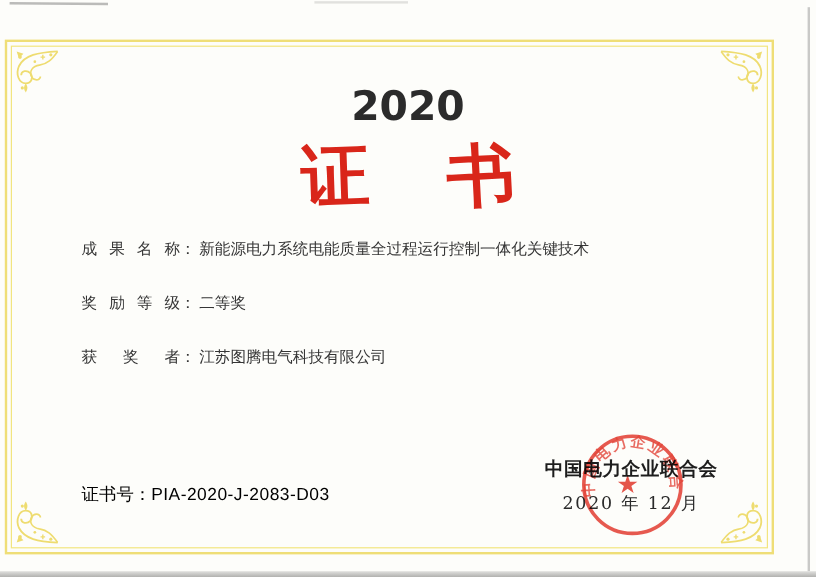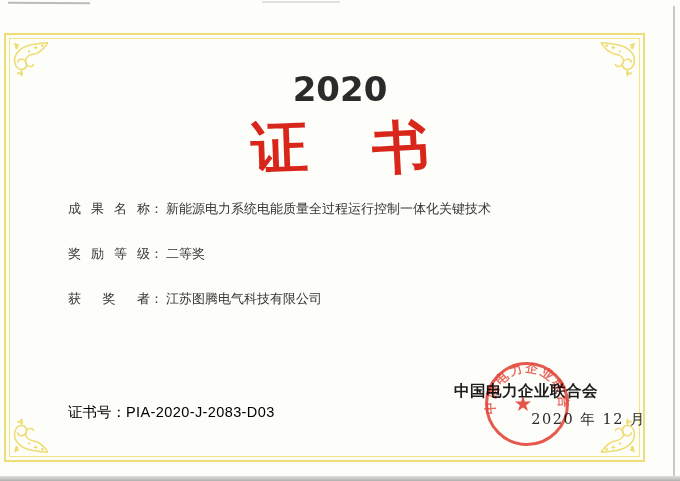--- a/index.html
+++ b/index.html
@@ -38,21 +38,21 @@
   .field-row.r1{top:242px;}
   .field-row.r2{top:287px;}
   .field-label{display:inline-block;width:82px;text-align:justify;text-align-last:justify;vertical-align:baseline;}
   .field-colon{display:inline-block;margin-right:3px;}
   
   .cert-no{position:absolute;left:68px;top:403px;font-size:14.5px;color:#000000;white-space:nowrap;}
   .cert-no .code{font-family:"Liberation Sans","DejaVu Sans",sans-serif;letter-spacing:0.4px;}
   
   .issuer-block{position:absolute;left:406px;top:382px;width:240px;text-align:center;}
   .issuer{font-weight:bold;font-size:15.5px;line-height:17px;color:#1d1d1d;letter-spacing:0.5px;white-space:nowrap;}
-  .sign-date{margin-top:11px;font-size:14.5px;color:#2a2a2a;letter-spacing:1.5px;white-space:nowrap;text-align:right;}
+  .sign-date{margin-top:11px;font-size:14.5px;color:#2a2a2a;letter-spacing:1.5px;white-space:nowrap;}
   .seal{position:absolute;left:483px;top:360px;width:88px;height:88px;mix-blend-mode:multiply;opacity:0.92;pointer-events:none;}
   .seal svg{display:block;width:100%;height:100%;overflow:visible;
     font-family:"DejaVu Serif","Liberation Serif",serif;}
   
   .scan-top-1{position:absolute;left:8px;top:2px;width:82px;height:2px;background:#8f8f8d;opacity:.6;transform:rotate(.4deg);}
   .scan-top-2{position:absolute;left:262px;top:1px;width:78px;height:2px;background:#9a9a98;opacity:.28;}
   .scan-right{position:absolute;left:673px;top:6px;width:2px;height:470px;background:#c9c9c7;}
   .scan-bottom{position:absolute;left:0;top:476px;width:680px;height:5px;background:linear-gradient(#d9d9d7,#9c9c9a);opacity:.8;}
 </style>
 </head>

